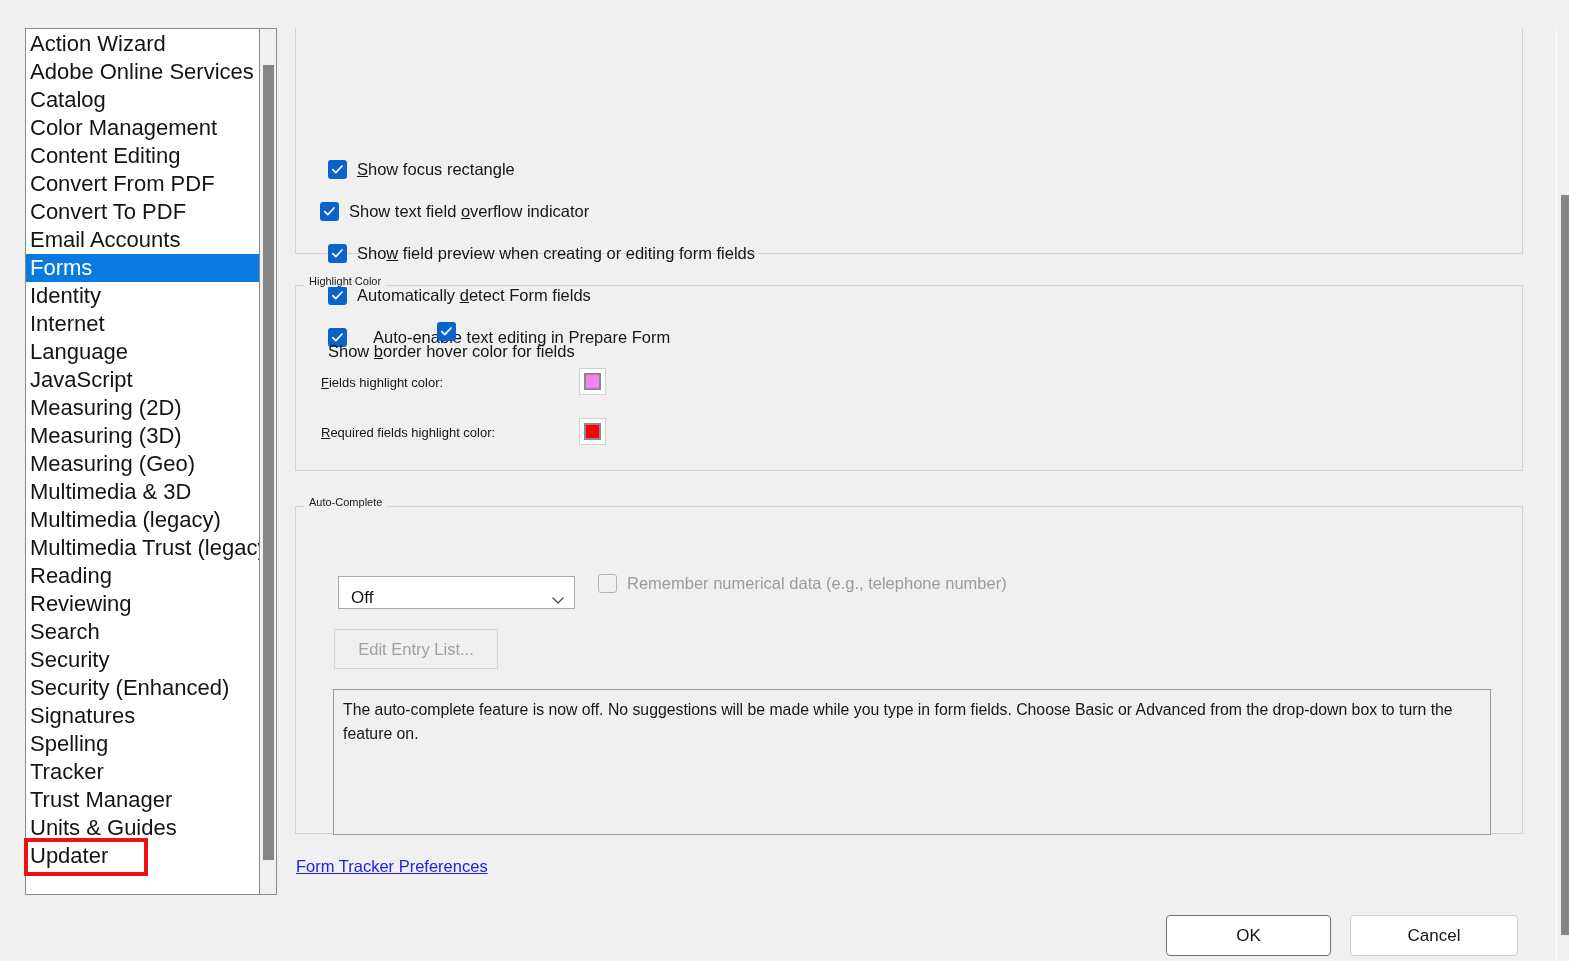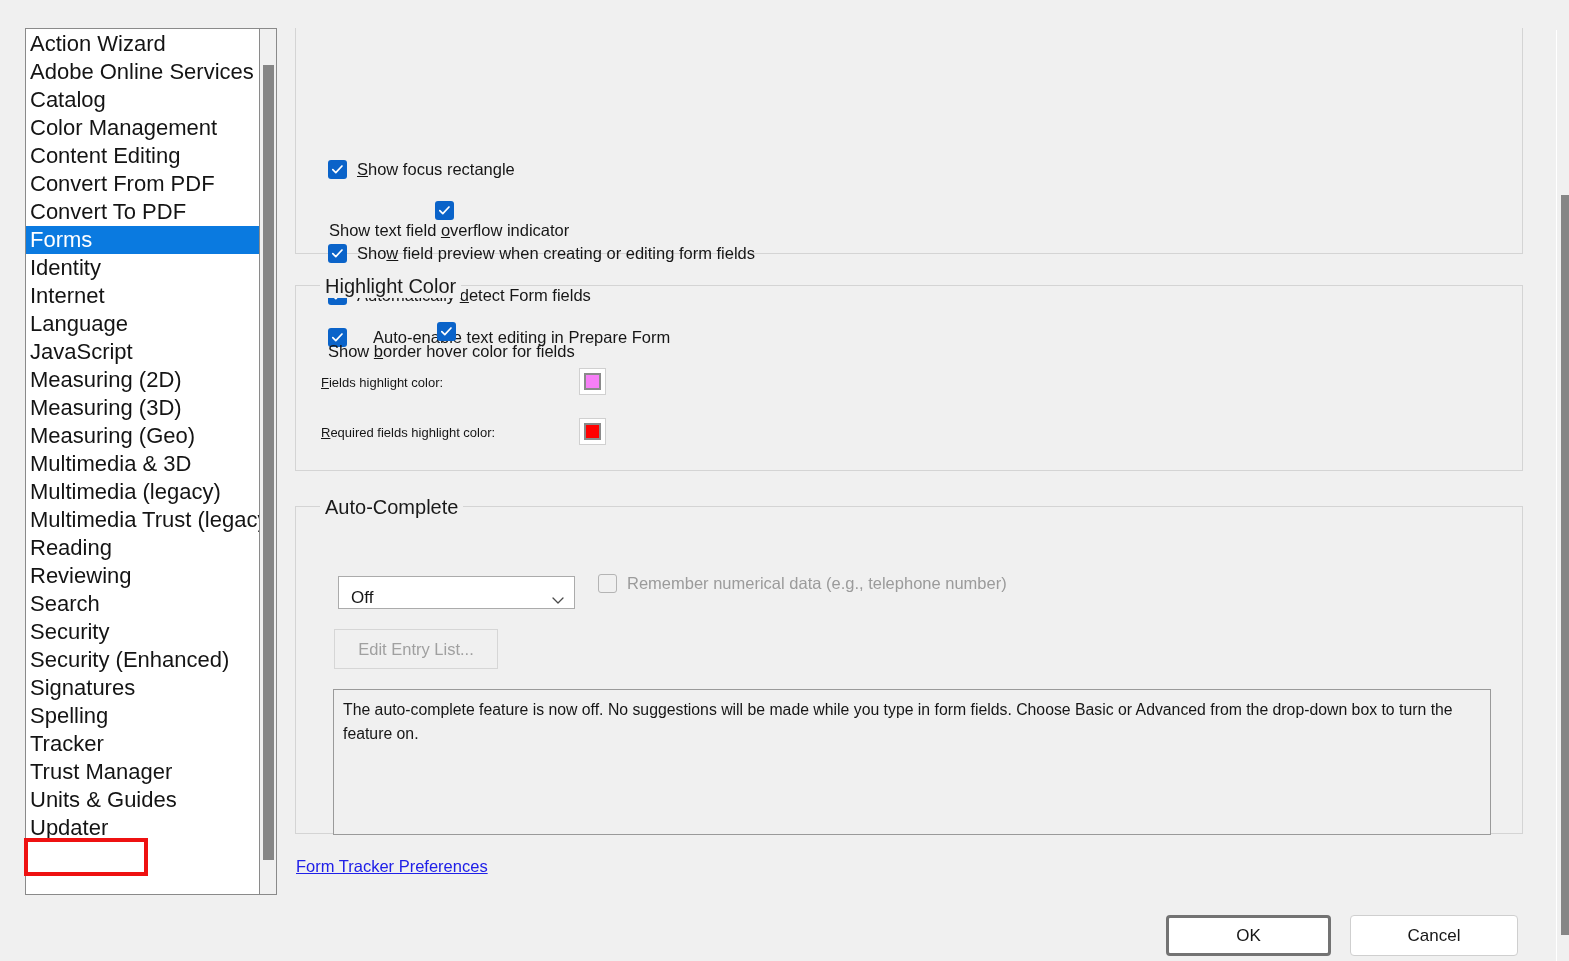--- a/index.html
+++ b/index.html
@@ -112,24 +112,24 @@
     overflow: hidden;
   }
 
   .groupbox {
     position: absolute;
     border: 1px solid #d4d4d4;
     background: transparent;
   }
   .gb-legend {
     position: absolute;
-    top: -11px; left: 24px;
+    top: -11px; left: 8px;
     background: #f0f0f0;
     padding: 0 5px;
-    font-size: 20px;
+    font-size: 11px;
     color: #1a1a1a;
     white-space: nowrap;
   }
 
   
   #gb-general {
     left: 10px; top: -36px;
     width: 1228px; height: 262px;
   }
   
@@ -266,21 +266,21 @@
     background: #ffffff;
     border: 1px solid #cfcfcf;
     border-radius: 4px;
     display: flex;
     align-items: center;
     justify-content: center;
     font-size: 17px;
     color: #161616;
     cursor: default;
   }
-  #btn-ok { left: 1166px; top: 915px; width: 165px; border: 3px solid #737373; }
+  #btn-ok { left: 1166px; top: 915px; width: 165px; border: 1px solid #737373; }
   #btn-cancel { left: 1350px; top: 915px; width: 168px; }
 
   
   .page-scroll {
     position: absolute;
     right: 0; top: 30px;
     width: 12px; height: 931px;
     background: #f0f0f0;
   }
   .page-thumb {
@@ -304,20 +304,21 @@
 
   <div class="sidebar-wrap">
     <div class="sidebar-list" id="sidebar-list">
         <div class="sb-item"><span>Action Wizard</span></div>
         <div class="sb-item"><span>Adobe Online Services</span></div>
         <div class="sb-item"><span>Catalog</span></div>
         <div class="sb-item"><span>Color Management</span></div>
         <div class="sb-item"><span>Content Editing</span></div>
         <div class="sb-item"><span>Convert From PDF</span></div>
         <div class="sb-item"><span>Convert To PDF</span></div>
+        <div class="sb-item"><span>Email Accounts</span></div>
         <div class="sb-item selected"><span>Forms</span></div>
         <div class="sb-item"><span>Identity</span></div>
         <div class="sb-item"><span>Internet</span></div>
         <div class="sb-item"><span>Language</span></div>
         <div class="sb-item"><span>JavaScript</span></div>
         <div class="sb-item"><span>Measuring (2D)</span></div>
         <div class="sb-item"><span>Measuring (3D)</span></div>
         <div class="sb-item"><span>Measuring (Geo)</span></div>
         <div class="sb-item"><span>Multimedia &amp; 3D</span></div>
         <div class="sb-item"><span>Multimedia (legacy)</span></div>
@@ -345,21 +346,21 @@
     <div class="groupbox" id="gb-general">
       <div class="cbrow" style="left:32px; top:166px;">
         <span class="cbox">
           <svg width="13" height="13" viewBox="0 0 13 13">
               <path d="M1.8 6.6 L4.8 9.6 L11 3.0" stroke="#ffffff" stroke-width="1.7" fill="none" stroke-linecap="round" stroke-linejoin="round"></path>
             </svg>
         </span>
         <span class="cblabel"><span class="acc">S</span>how focus rectangle</span>
       </div>
 
-      <div class="cbrow" style="left:33px; top:208px;flex-direction:column;">
+      <div class="cbrow" style="left:24px; top:208px;">
         <span class="cbox">
           <svg width="13" height="13" viewBox="0 0 13 13">
               <path d="M1.8 6.6 L4.8 9.6 L11 3.0" stroke="#ffffff" stroke-width="1.7" fill="none" stroke-linecap="round" stroke-linejoin="round"></path>
             </svg>
         </span>
         <span class="cblabel">Show text field <span class="acc">o</span>verflow indicator</span>
       </div>
 
       <div class="cbrow" style="left:32px; top:250px;">
         <span class="cbox">

